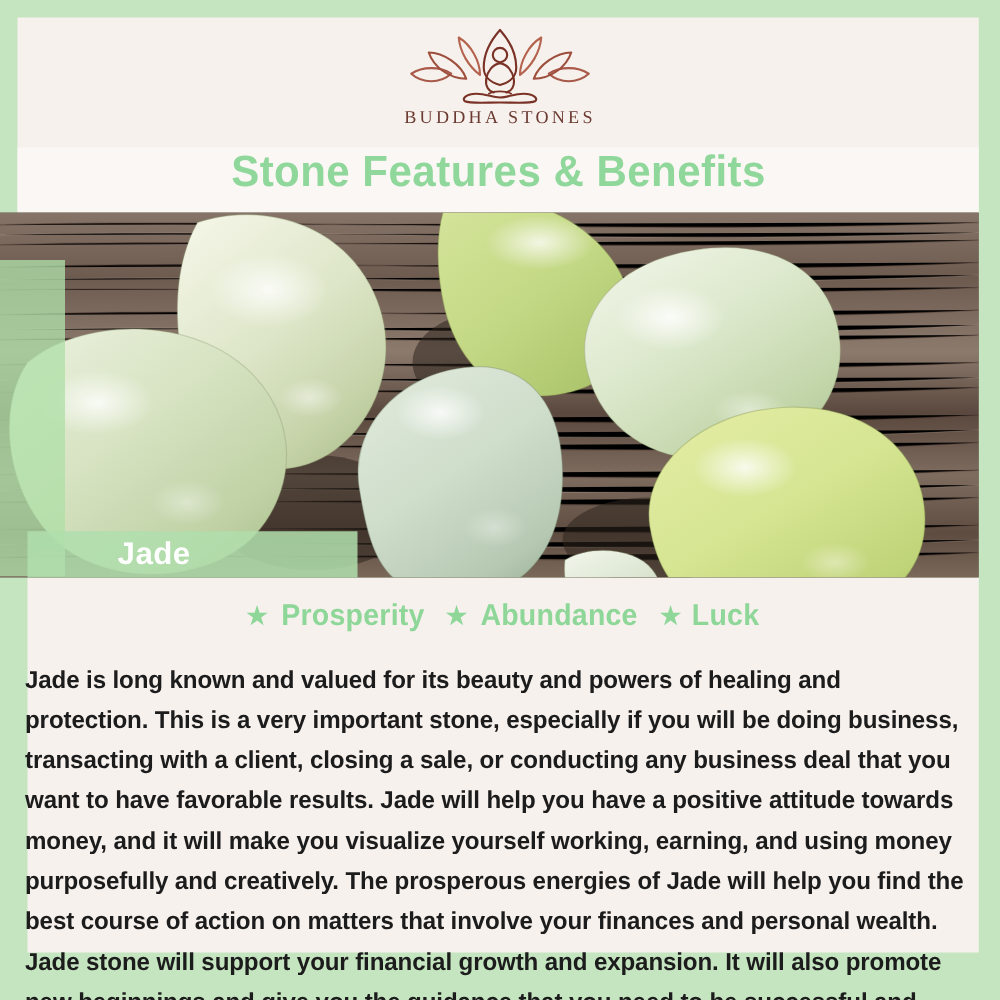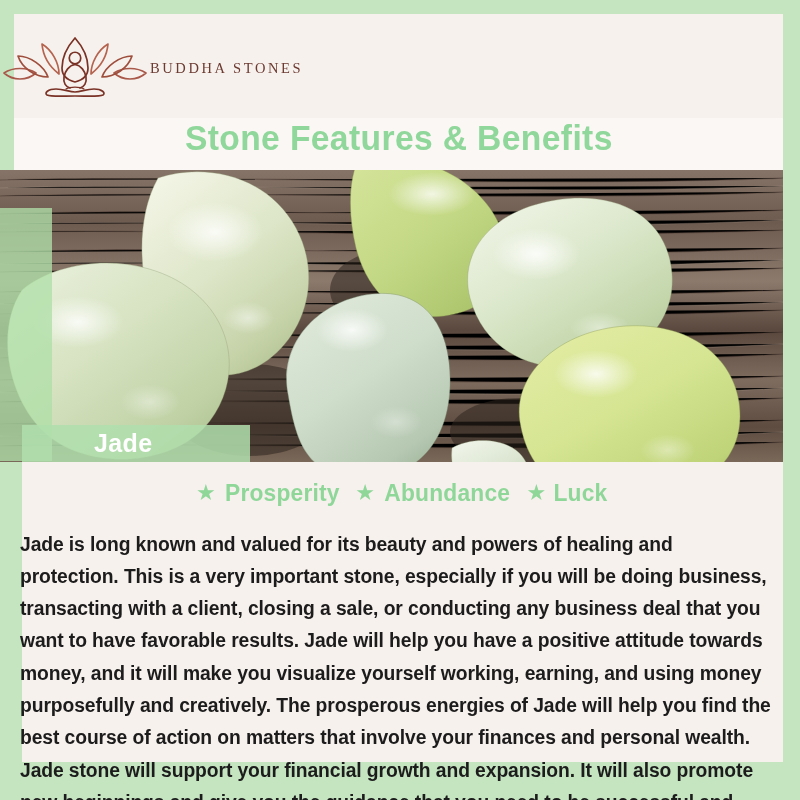--- a/index.html
+++ b/index.html
@@ -35,21 +35,21 @@
     background:#F7F1ED;
   }
   .card-bottom{
     position:absolute;left:22px;top:462px;width:761px;height:300px;
     background:#F7F1ED;
   }
 
   
   .logo{
     position:absolute;left:0;top:22px;width:800px;height:90px;
-    display:flex;flex-direction:row;align-items:center;justify-content:flex-start;
+    display:flex;flex-direction:column;align-items:center;justify-content:flex-start;
   }
   .logo-mark{width:150px;height:62px;display:block;}
   .logo-word{
     margin-top:2px;
     font-family:"Liberation Serif",serif;
     font-size:14.5px;letter-spacing:2.6px;color:#6B3A31;
     font-weight:400;
   }
 
   
@@ -70,21 +70,21 @@
 
   
   .photo{
     position:absolute;left:0;top:170px;width:783px;height:292px;
     overflow:hidden;background:#6b5b50;
   }
   .photo svg{display:block;width:783px;height:292px;}
 
   
   .jade-banner{
-    position:absolute;left:22px;top:425px;width:228px;height:37px;
+    position:absolute;left:22px;top:425px;width:264px;height:37px;
     background:rgba(176,222,172,.86);
     display:flex;align-items:center;
   }
   .jade-label{
     margin-left:72px;
     font-family:"Liberation Sans Narrow","Liberation Sans",sans-serif;
     font-weight:bold;font-size:25px;color:#FFFFFF;letter-spacing:.4px;
   }
 
   

